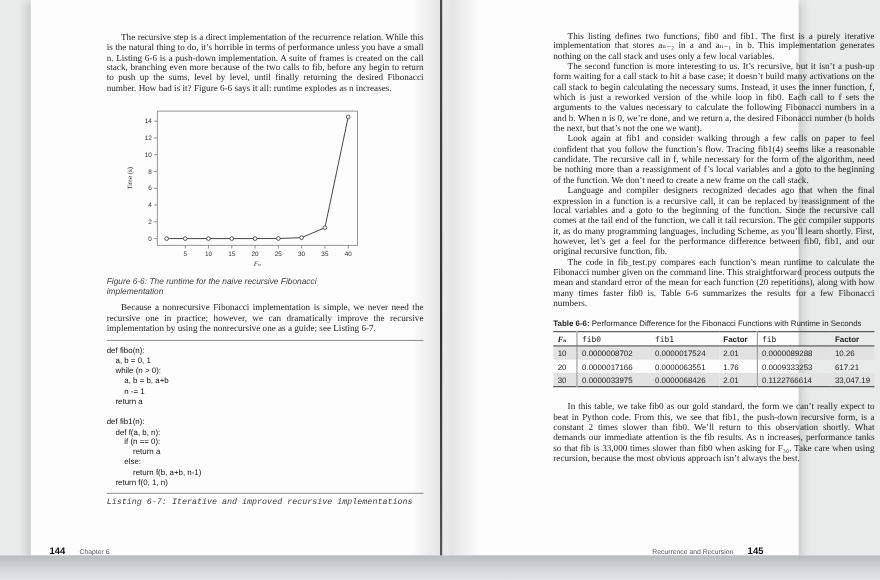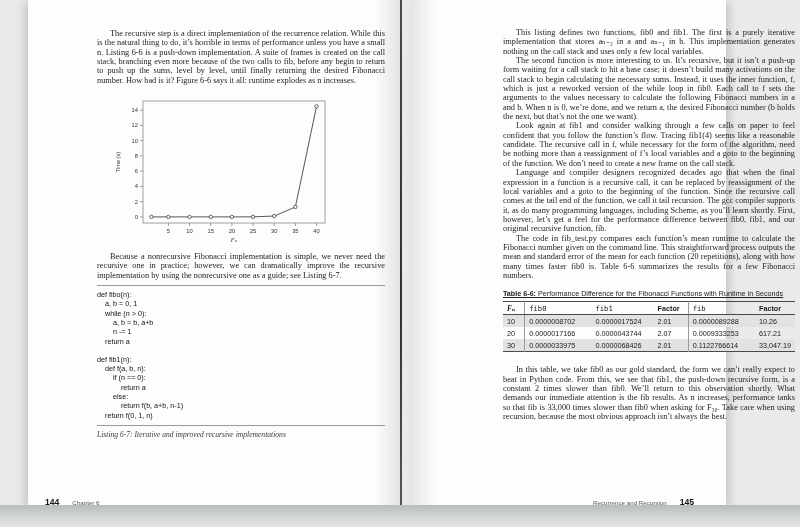--- a/index.html
+++ b/index.html
@@ -54,28 +54,28 @@
   
   .rule{border:none;border-top:1px solid #9a9a9a;margin:5px 0 0 0;}
   pre.code{
     margin:4px 0 0 0;
     font-family:Liberation Sans, sans-serif;
     font-size:7.2px;line-height:9.3px;color:#111;
   }
   pre.code + pre.code{margin-top:9px;}
   .listing-caption{
     margin-top:4px;
-    font-family:Liberation Serif, serif;
+    font-family:Liberation Mono, monospace;
     font-style:italic;font-size:7.6px;color:#3c3c3c;
   }
   
   .table-block{margin-top:9px;}
   .table-caption{
     font-family:"Liberation Sans","DejaVu Sans",sans-serif;
-    font-size:7.2px;color:#222;margin-bottom:3px;text-decoration:underline;
+    font-size:7.2px;color:#222;margin-bottom:3px;
   }
   .table-caption .tc-label{font-weight:bold;}
   table.results{
     border-collapse:collapse;width:292px;
     font-family:"Liberation Sans","DejaVu Sans",sans-serif;
     font-size:7.2px;color:#1a1a1a;
     border-top:1.4px solid #4a4a4a;border-bottom:1px solid #4a4a4a;
   }
   table.results th,table.results td{
     padding:1.5px 4px;text-align:left;font-weight:normal;vertical-align:middle;
@@ -153,20 +153,21 @@
           <circle cx="55.3953488372093" cy="122.9" r="1.7" fill="#fdfdfd" stroke="#444444" stroke-width="0.8"></circle>
           <circle cx="76.55813953488372" cy="122.9" r="1.7" fill="#fdfdfd" stroke="#444444" stroke-width="0.8"></circle>
           <circle cx="97.72093023255813" cy="122.9" r="1.7" fill="#fdfdfd" stroke="#444444" stroke-width="0.8"></circle>
           <circle cx="118.88372093023256" cy="122.9" r="1.7" fill="#fdfdfd" stroke="#444444" stroke-width="0.8"></circle>
           <circle cx="140.04651162790697" cy="122.82375" r="1.7" fill="#fdfdfd" stroke="#444444" stroke-width="0.8"></circle>
           <circle cx="161.20930232558138" cy="122.06125" r="1.7" fill="#fdfdfd" stroke="#444444" stroke-width="0.8"></circle>
           <circle cx="182.37209302325581" cy="112.9875" r="1.7" fill="#fdfdfd" stroke="#444444" stroke-width="0.8"></circle>
           <circle cx="203.53488372093022" cy="12.337499999999991" r="1.7" fill="#fdfdfd" stroke="#444444" stroke-width="0.8"></circle>
         </svg>
     </div>
+    <div class="fig-caption"><span class="tc-label">Figure 6-6: </span><span>The runtime for the naive recursive Fibonacci implementation</span></div>
     <div class="body-text" style="margin-top:6px">
       <p>Because a nonrecursive Fibonacci implementation is simple, we never need the recursive one in practice; however, we can dramatically improve the recursive implementation by using the nonrecursive one as a guide; see Listing 6-7.</p>
     </div>
     <hr class="rule">
     <pre class="code">def fibo(n):
     a, b = 0, 1
     while (n &gt; 0):
         a, b = b, a+b
         n -= 1
     return a</pre>
@@ -212,22 +213,22 @@
               <td>10</td>
               <td>0.0000008702</td>
               <td>0.0000017524</td>
               <td>2.01</td>
               <td>0.0000089288</td>
               <td>10.26</td>
             </tr>
             <tr>
               <td>20</td>
               <td>0.0000017166</td>
-              <td>0.0000043744</td>
-              <td>2.07</td>
+              <td>0.0000063551</td>
+              <td>1.76</td>
               <td>0.0009333253</td>
               <td>617.21</td>
             </tr>
             <tr>
               <td>30</td>
               <td>0.0000033975</td>
               <td>0.0000068426</td>
               <td>2.01</td>
               <td>0.1122766614</td>
               <td>33,047.19</td>

